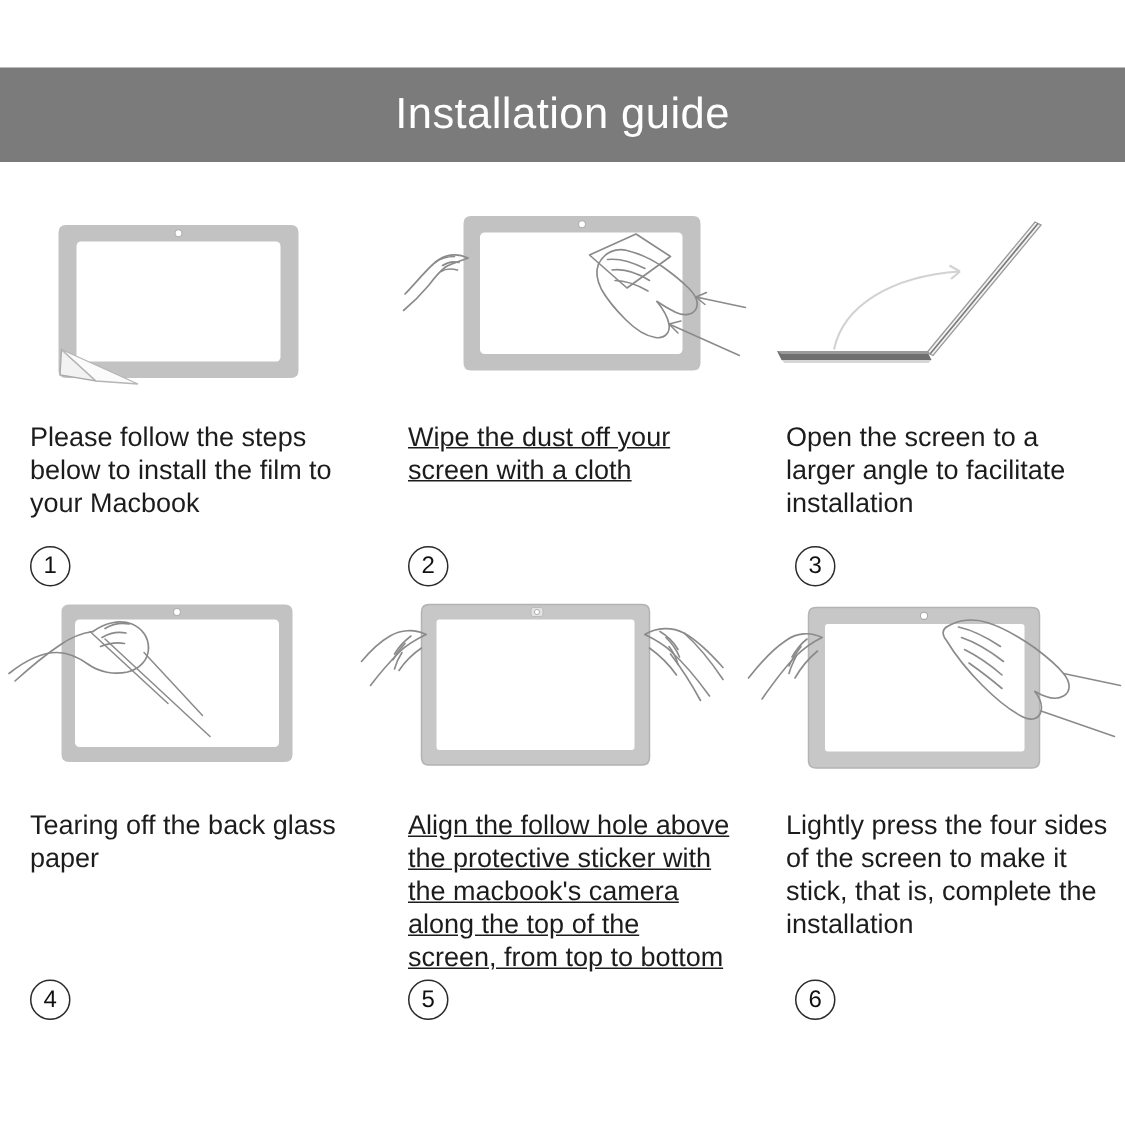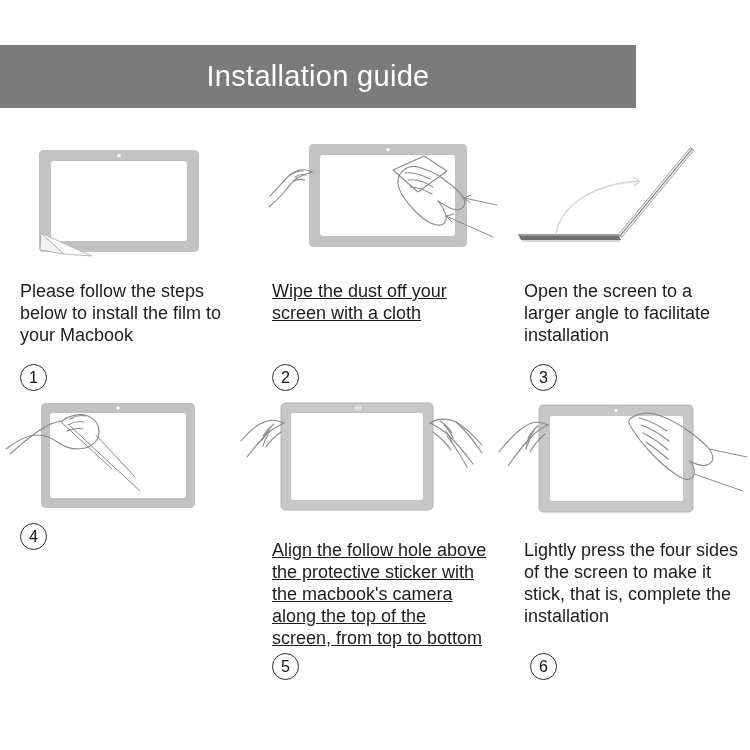--- a/index.html
+++ b/index.html
@@ -14,21 +14,21 @@
     color: #1a1a1a;
     overflow: hidden;
     position: relative;
   }
 
   
   .header-band {
     position: absolute;
     left: 0;
     top: 45px;
-    width: 636px;
+    width: 750px;
     height: 63px;
     background: #7b7b7b;
     display: flex;
     align-items: center;
     justify-content: center;
   }
   .header-title {
     color: #ffffff;
     font-size: 29px;
     font-weight: 400;
@@ -239,20 +239,21 @@
             <path d="M70 28 C75 25 81 24 86 25"></path>
             <path d="M68 34 C73 31 79 30 84 31"></path>
             <path d="M67 40 C72 38 78 37 83 38"></path>
 
             <path d="M70 35 L140 100" stroke-width="1"></path>
             <path d="M96 44 L135 86" stroke-width="1"></path>
             <path d="M60 30 L112 78" stroke-width="1"></path>
           </g>
         </svg>
       </div>
+      <div class="step-caption">Tearing off the back glass paper</div>
       <div class="step-number-wrap">
         <div class="step-number">4</div>
       </div>
     </div>
 
     <div class="step-cell cell-5">
       <div class="illus">
         <svg width="250" height="130" viewBox="0 0 250 130">
           <g>
             <path d="M36 12 H178 Q183 12 183 17 V114 Q183 119 178 119 H36 Q31 119 31 114 V17 Q31 12 36 12 Z" fill="#c7c7c7" stroke="#b2b2b2" stroke-width="1"></path>

